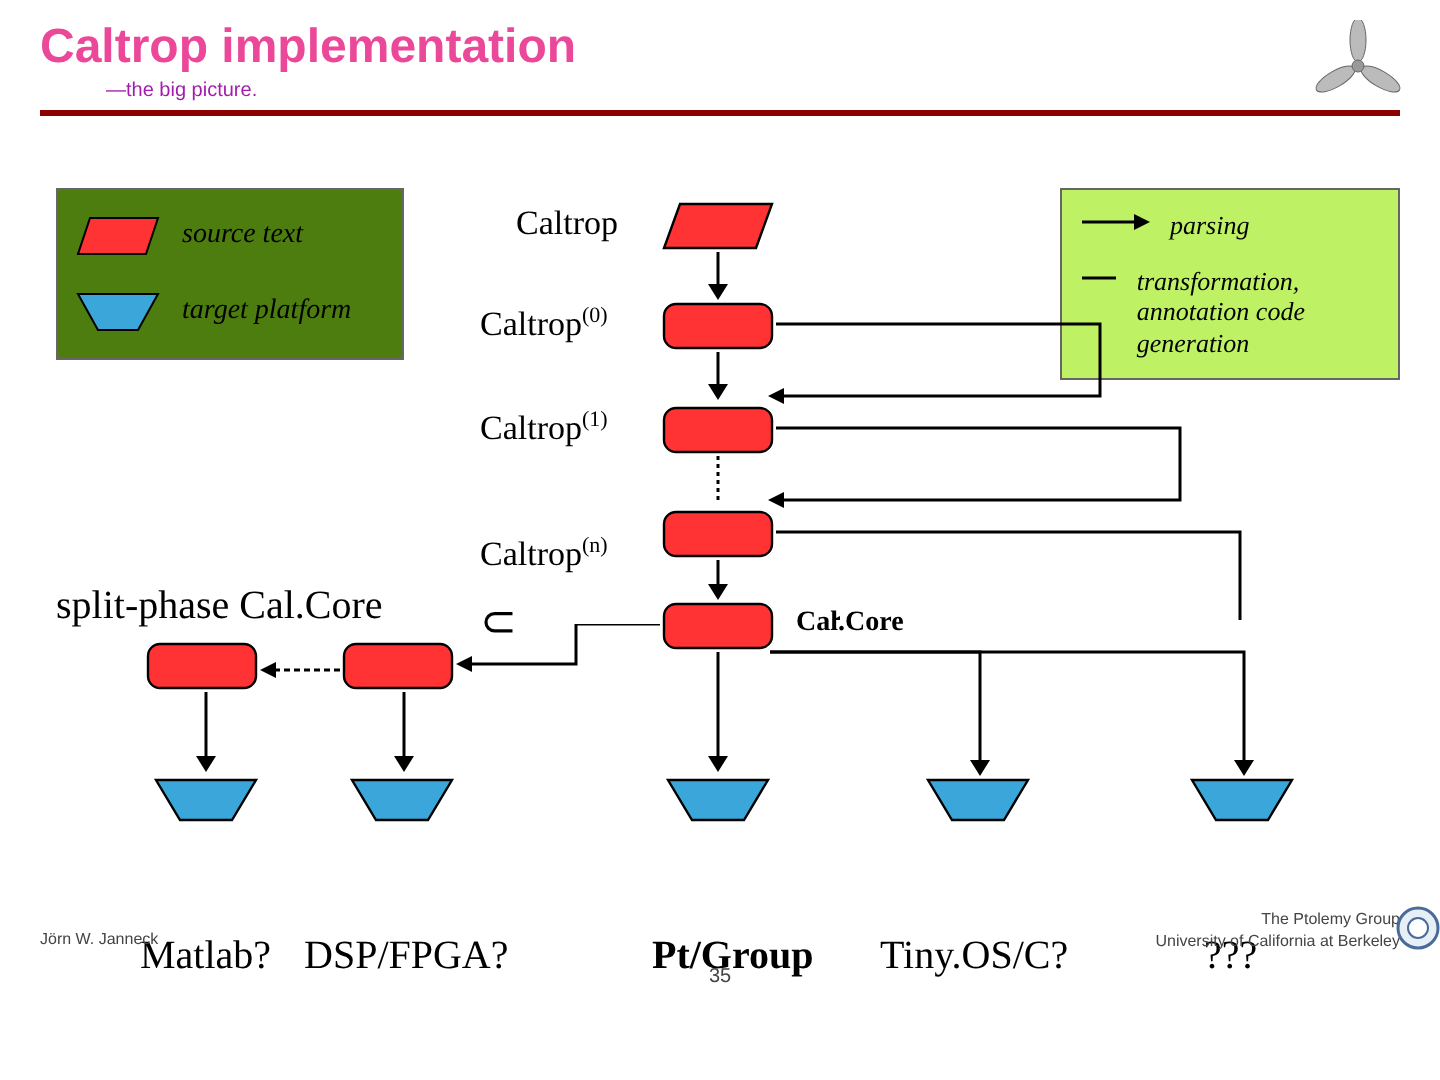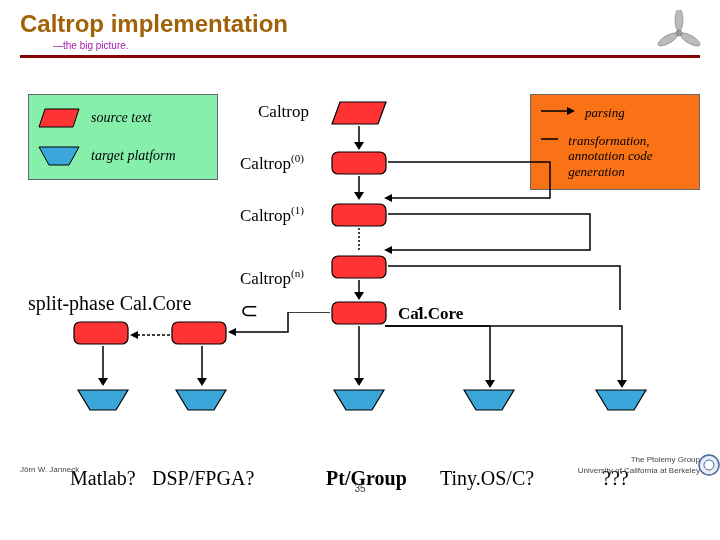--- a/index.html
+++ b/index.html
@@ -1,39 +1,39 @@
 <!DOCTYPE html>
 <html><head>
 <meta charset="utf-8">
 <style>
   * { box-sizing: border-box; margin: 0; padding: 0; }
   body { width: 720px; height: 540px; font-family: Verdana, Arial, sans-serif; background: #fff; position: relative; overflow: hidden; }
   .header { padding: 10px 20px 6px 20px; position: relative; }
-  .title { font-size: 24px; font-weight: bold; color: #a16207; }
+  .title { font-size: 24px; font-weight: bold; color: #ec4899; }
   .subtitle { font-size: 10px; color: #a21caf; margin-top: 2px; margin-left: 33px; }
   .rule { height: 3px; background: #8b0000; margin-top: 4px; }
   .propeller { position: absolute; right: 18px; top: 10px; }
   .content { position: relative; width: 100%; height: 430px; }
 
-  .legend-box { position: absolute; left: 28px; top: 30px; width: 190px; border: 1.5px solid #666; background: #86efac; padding: 12px 8px; }
+  .legend-box { position: absolute; left: 28px; top: 30px; width: 174px; border: 1.5px solid #666; background: #4d7c0f; padding: 12px 8px; }
   .legend-row { display: flex; align-items: center; gap: 10px; margin-bottom: 16px; }
   .legend-row:last-child { margin-bottom: 0; }
   .legend-label { font-size: 14px; font-style: italic; font-family: Georgia, serif; }
 
-  .right-box { position: absolute; right: 20px; top: 30px; width: 170px; border: 1.5px solid #666; background: #f97316; padding: 10px 8px; }
+  .right-box { position: absolute; right: 20px; top: 30px; width: 170px; border: 1.5px solid #666; background: #bef264; padding: 10px 8px; }
   .right-row { display: flex; align-items: flex-start; gap: 10px; margin-bottom: 12px; }
   .right-row:last-child { margin-bottom: 0; }
   .right-label { font-size: 13px; font-style: italic; font-family: Georgia, serif; line-height: 1.2; }
 
   .stage-label { position: absolute; font-family: Georgia, serif; font-size: 17px; }
   .superscript { font-size: 11px; vertical-align: super; }
 
   .split-label { position: absolute; font-family: Georgia, serif; font-size: 20px; }
   .subset { position: absolute; font-size: 22px; font-family: serif; }
-  .calcore-label { position: absolute; font-family: Georgia, serif; font-size: 17px; font-weight: bold; }
+  .calcore-label { position: absolute; font-family: Georgia, serif; font-size: 14px; font-weight: bold; }
 
   .platform-label { position: absolute; font-family: Georgia, serif; font-size: 20px; bottom: 4px; }
 
   .footer { position: absolute; bottom: 18px; right: 20px; font-size: 8px; color: #444; text-align: right; line-height: 1.3; }
   .footer-left { position: absolute; bottom: 20px; left: 20px; font-size: 8px; color: #444; }
   .page-num { position: absolute; bottom: 0; left: 50%; transform: translateX(-50%); font-size: 10px; color: #444; }
   .seal { position: absolute; bottom: 14px; right: 0; }
 
   svg.abs { position: absolute; }
 </style>

